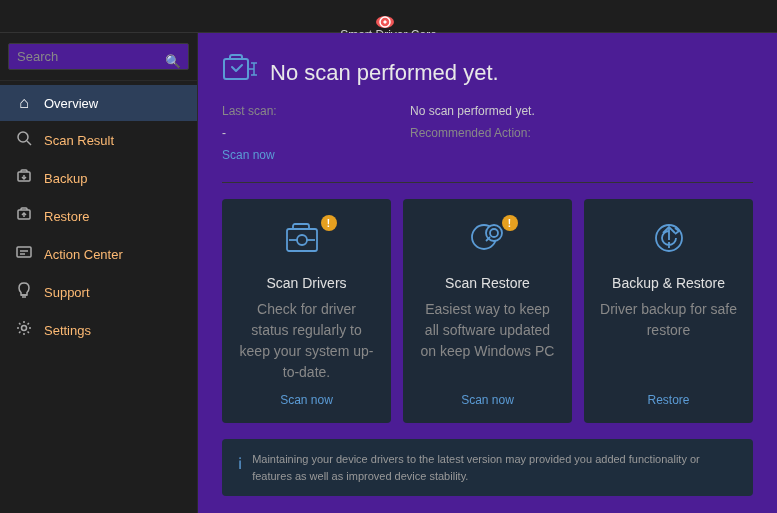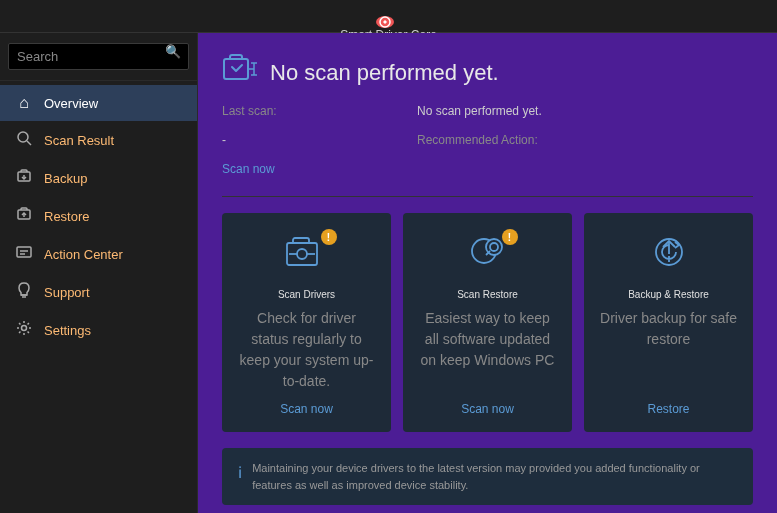--- a/index.html
+++ b/index.html
@@ -87,22 +87,22 @@
       border-right: 1px solid #2a2a2a;
     }
 
     .search-container {
       padding: 10px 8px;
       border-bottom: 1px solid #2a2a2a;
     }
     .search-input-wrapper {
       position: relative;
       display: flex;
-      align-items: flex-start;
-      background: #000000;
+      align-items: flex-end;
+      background: #4c1d95;
       border: 1px solid #3a3a3a;
       border-radius: 2px;
     }
     .search-input {
       background: transparent;
       border: none;
       outline: none;
       color: #ccc;
       font-size: 13px;
       padding: 5px 28px 5px 8px;
@@ -168,21 +168,21 @@
 
     .subtitle {
       font-size: 12px;
       color: #888;
       margin-bottom: 18px;
     }
 
     .info-grid {
       display: grid;
       grid-template-columns: 180px 1fr;
-      gap: 15px;
+      gap: 8px;
       margin-bottom: 20px;
     }
     .info-label {
       font-size: 12px;
       color: #888;
     }
     .info-value {
       font-size: 12px;
       color: #ccc;
     }
@@ -223,21 +223,21 @@
       background: #e6a020;
       border-radius: 50%;
       display: flex;
       align-items: center;
       justify-content: center;
       font-size: 10px;
       color: white;
       font-weight: bold;
     }
     .card-title {
-      font-size: 10px;
+      font-size: 14px;
       color: #e0e0e0;
       margin-bottom: 8px;
     }
     .card-desc {
       font-size: 14px;
       color: #888;
       line-height: 1.5;
       flex: 1;
       margin-bottom: 10px;
     }

